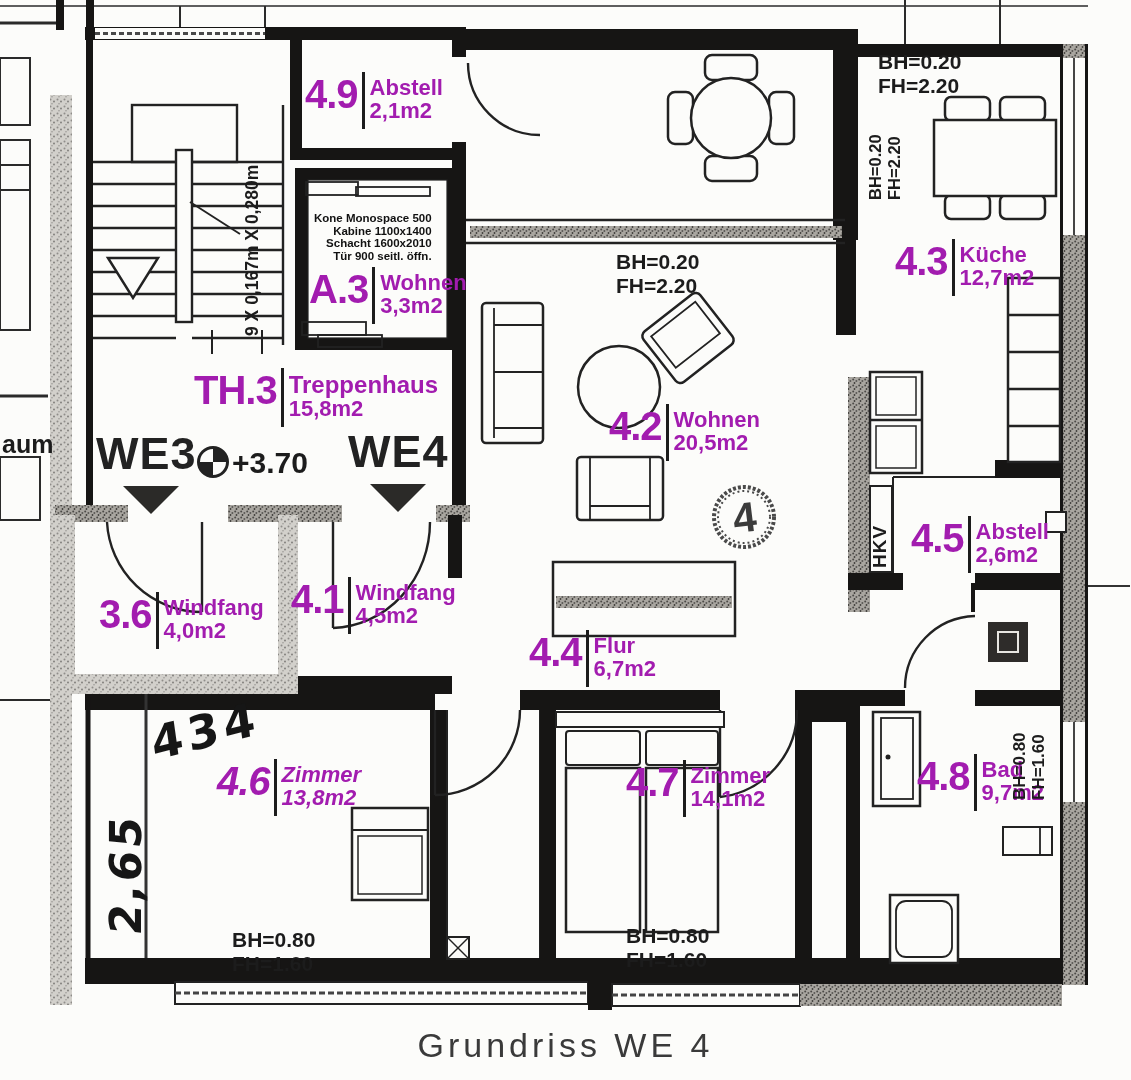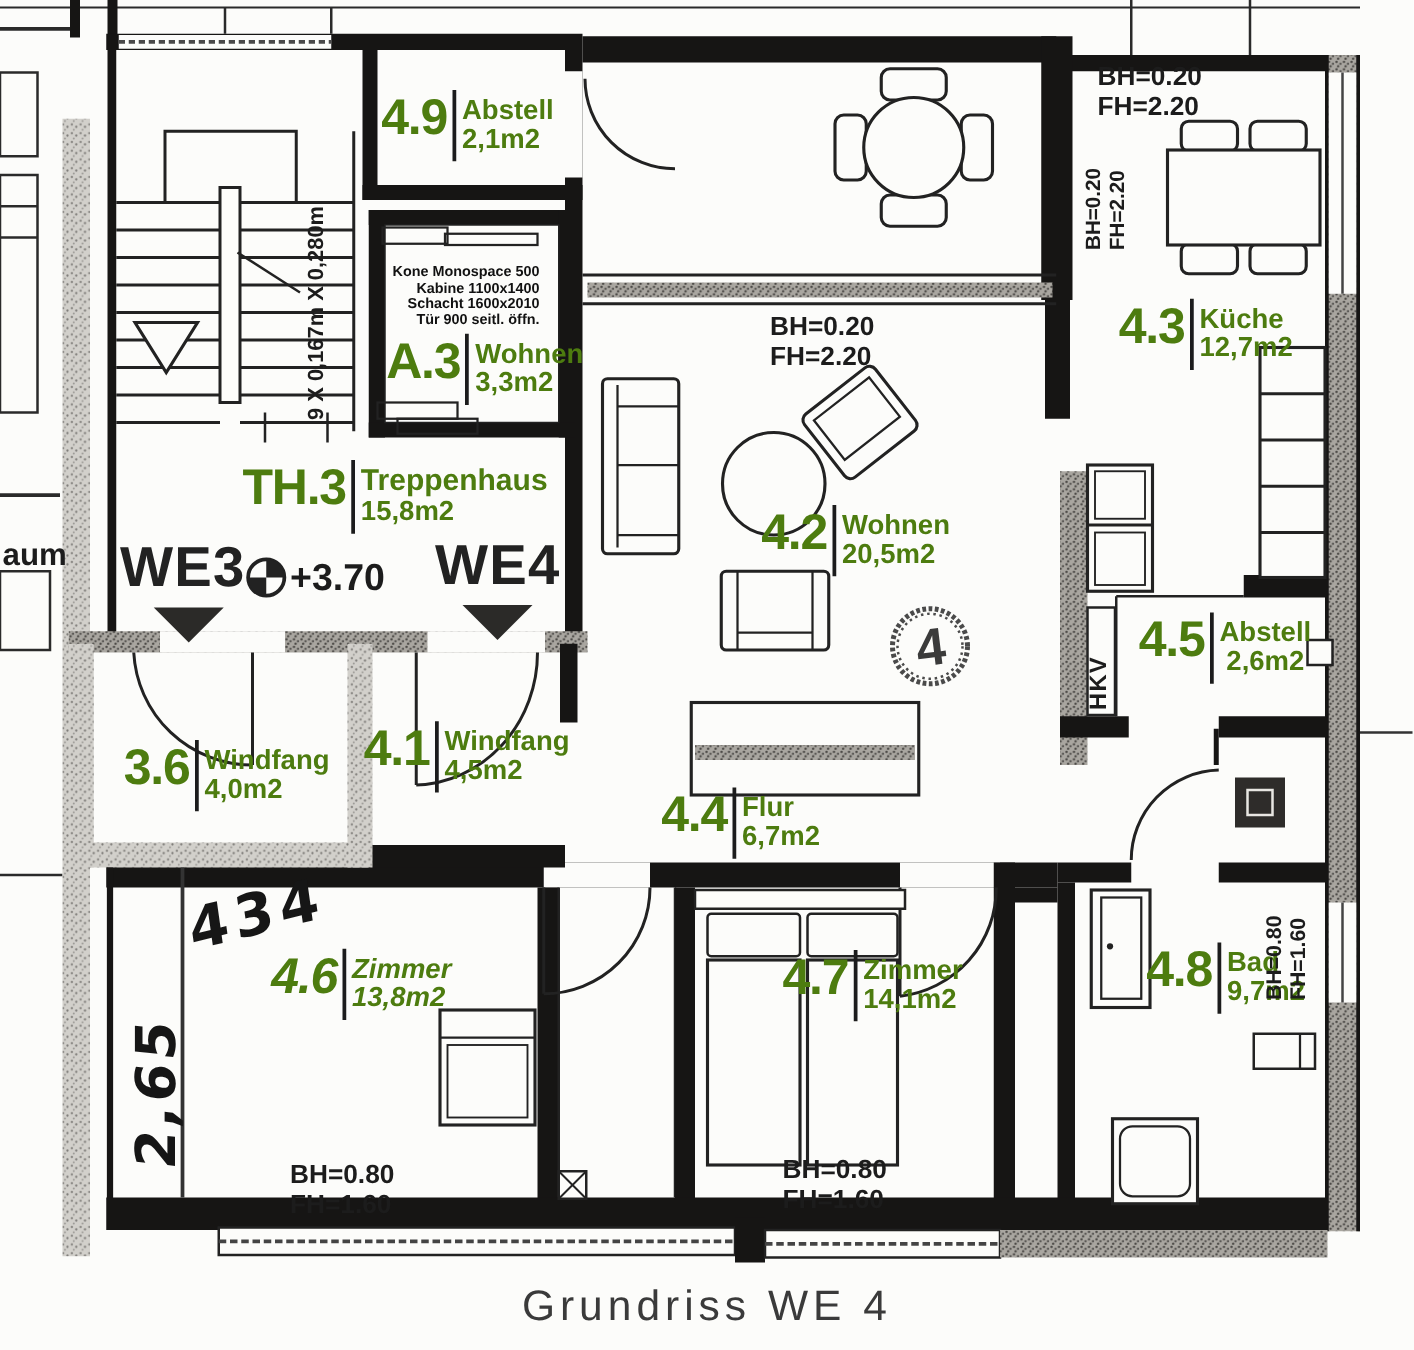--- a/index.html
+++ b/index.html
@@ -3,21 +3,21 @@
 <meta charset="utf-8">
 <style>
   html,body{margin:0;padding:0;background:#ffffff;}
   #plan{
     position:relative;width:1131px;height:1080px;background:#fcfcfa;overflow:hidden;
     font-family:"Liberation Sans",sans-serif;color:#1b1b1b;
   }
   #plan svg{position:absolute;left:0;top:0;}
   .anno{position:absolute;font-weight:700;color:#1c1c1c;font-size:21px;line-height:1.14;white-space:nowrap;}
   .vert{transform-origin:0 0;transform:rotate(-90deg);}
-  .room-label{position:absolute;display:flex;align-items:stretch;font-weight:700;color:#4d7c0f;white-space:nowrap;}
+  .room-label{position:absolute;display:flex;align-items:stretch;font-weight:700;color:#a21caf;white-space:nowrap;}
   .rnum{font-size:40px;line-height:0.92;letter-spacing:-1px;align-self:flex-start;}
   .rbar{width:3px;background:#1c1c1c;margin:-4px 5px -6px 4px;}
   .rtxt{display:flex;flex-direction:column;justify-content:flex-start;}
   .rname,.rarea{font-size:22px;line-height:1.06;}
   .big-we{position:absolute;font-weight:700;font-size:45px;letter-spacing:1px;color:#222;}
   .handwrite{position:absolute;font-family:"DejaVu Sans",sans-serif;font-weight:700;color:#161616;}
   .specs{position:absolute;font-weight:700;font-size:11.5px;line-height:1.1;color:#111;letter-spacing:0;text-align:right;}
   .stamp-num{position:absolute;font-weight:700;font-size:42px;color:#3b3b3b;transform:rotate(-7deg);}
   .caption{position:absolute;left:0;right:0;top:1026px;text-align:center;font-size:34px;font-weight:300;
            letter-spacing:4px;color:#3a3a3a;}
@@ -310,21 +310,21 @@
       </span>
   </div>
   <div class="room-label" style="left:609px;top:408px;">
     <span class="rnum">4.2</span>
       <span class="rbar"></span>
     <span class="rtxt">
         <span class="rname">Wohnen</span>
         <span class="rarea">20,5m2</span>
       </span>
   </div>
-  <div class="room-label" style="left:911px;top:494px;text-align:center;">
+  <div class="room-label" style="left:911px;top:520px;">
     <span class="rnum">4.5</span>
       <span class="rbar"></span>
     <span class="rtxt">
         <span class="rname">Abstell</span>
         <span class="rarea">2,6m2</span>
       </span>
   </div>
   <div class="room-label" style="left:99px;top:596px;">
     <span class="rnum">3.6</span>
       <span class="rbar"></span>

